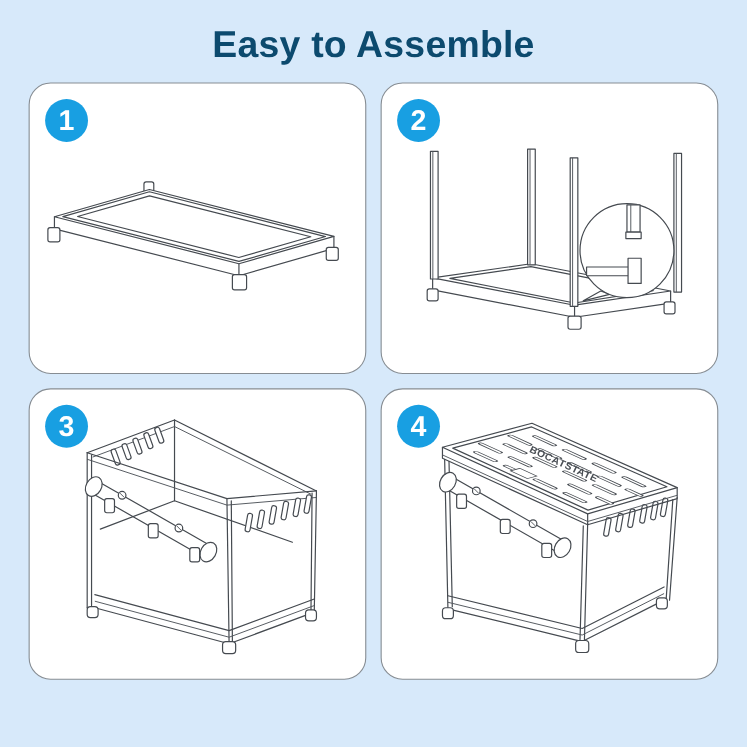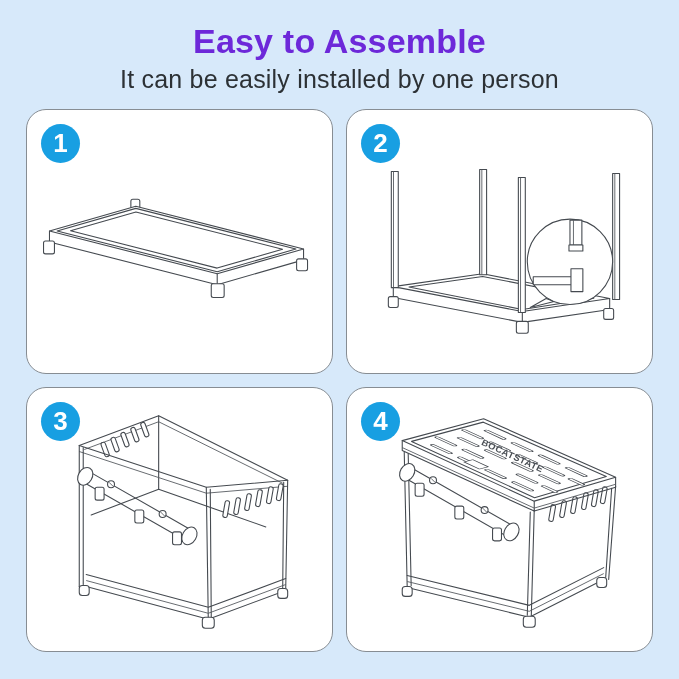--- a/index.html
+++ b/index.html
@@ -4,21 +4,21 @@
 <style>
   html,body{margin:0;padding:0;}
   body{
     width:679px;height:679px;
     background:#d7e9fa;
     font-family:"Liberation Sans", sans-serif;
     overflow:hidden;
   }
   .header{ text-align:center; padding-top:24px; }
   .title{
-    font-size:34px; font-weight:bold; color:#6d28d9;
+    font-size:34px; font-weight:bold; color:#0c4a6e;
     line-height:1.05; letter-spacing:0.2px; margin:0;
   }
   .subtitle{
     font-size:25px; font-weight:400; color:#2c3135;
     margin:5px 0 0 0; letter-spacing:0.2px;
   }
   .grid{
     margin:15px 26px 0 26px;
     display:grid;
     grid-template-columns:1fr 1fr;
@@ -45,21 +45,20 @@
   .ln{ fill:none; stroke:#454a50; stroke-width:1.1; stroke-linejoin:round; stroke-linecap:round; }
   .wh{ fill:#ffffff; stroke:#454a50; stroke-width:1.1; stroke-linejoin:round; }
   .thin{ fill:none; stroke:#555a60; stroke-width:0.9; }
   .lid-text{ font-family:"Liberation Sans", sans-serif; font-size:9.5px; font-weight:bold; fill:#4a4f55; letter-spacing:0.5px; }
 </style>
 </head>
 <body>
 
 <div class="header">
   <h1 class="title">Easy to Assemble</h1>
-  <div class="subtitle">It can be easily installed by one person</div>
 </div>
 
 <div class="grid">
 
   <div class="card">
     <div class="badge">1</div>
     <svg class="art" viewBox="0 0 306 265" preserveAspectRatio="xMidYMid meet">
 
       <rect class="wh" x="104" y="90" width="9" height="10" rx="2"></rect>
 

